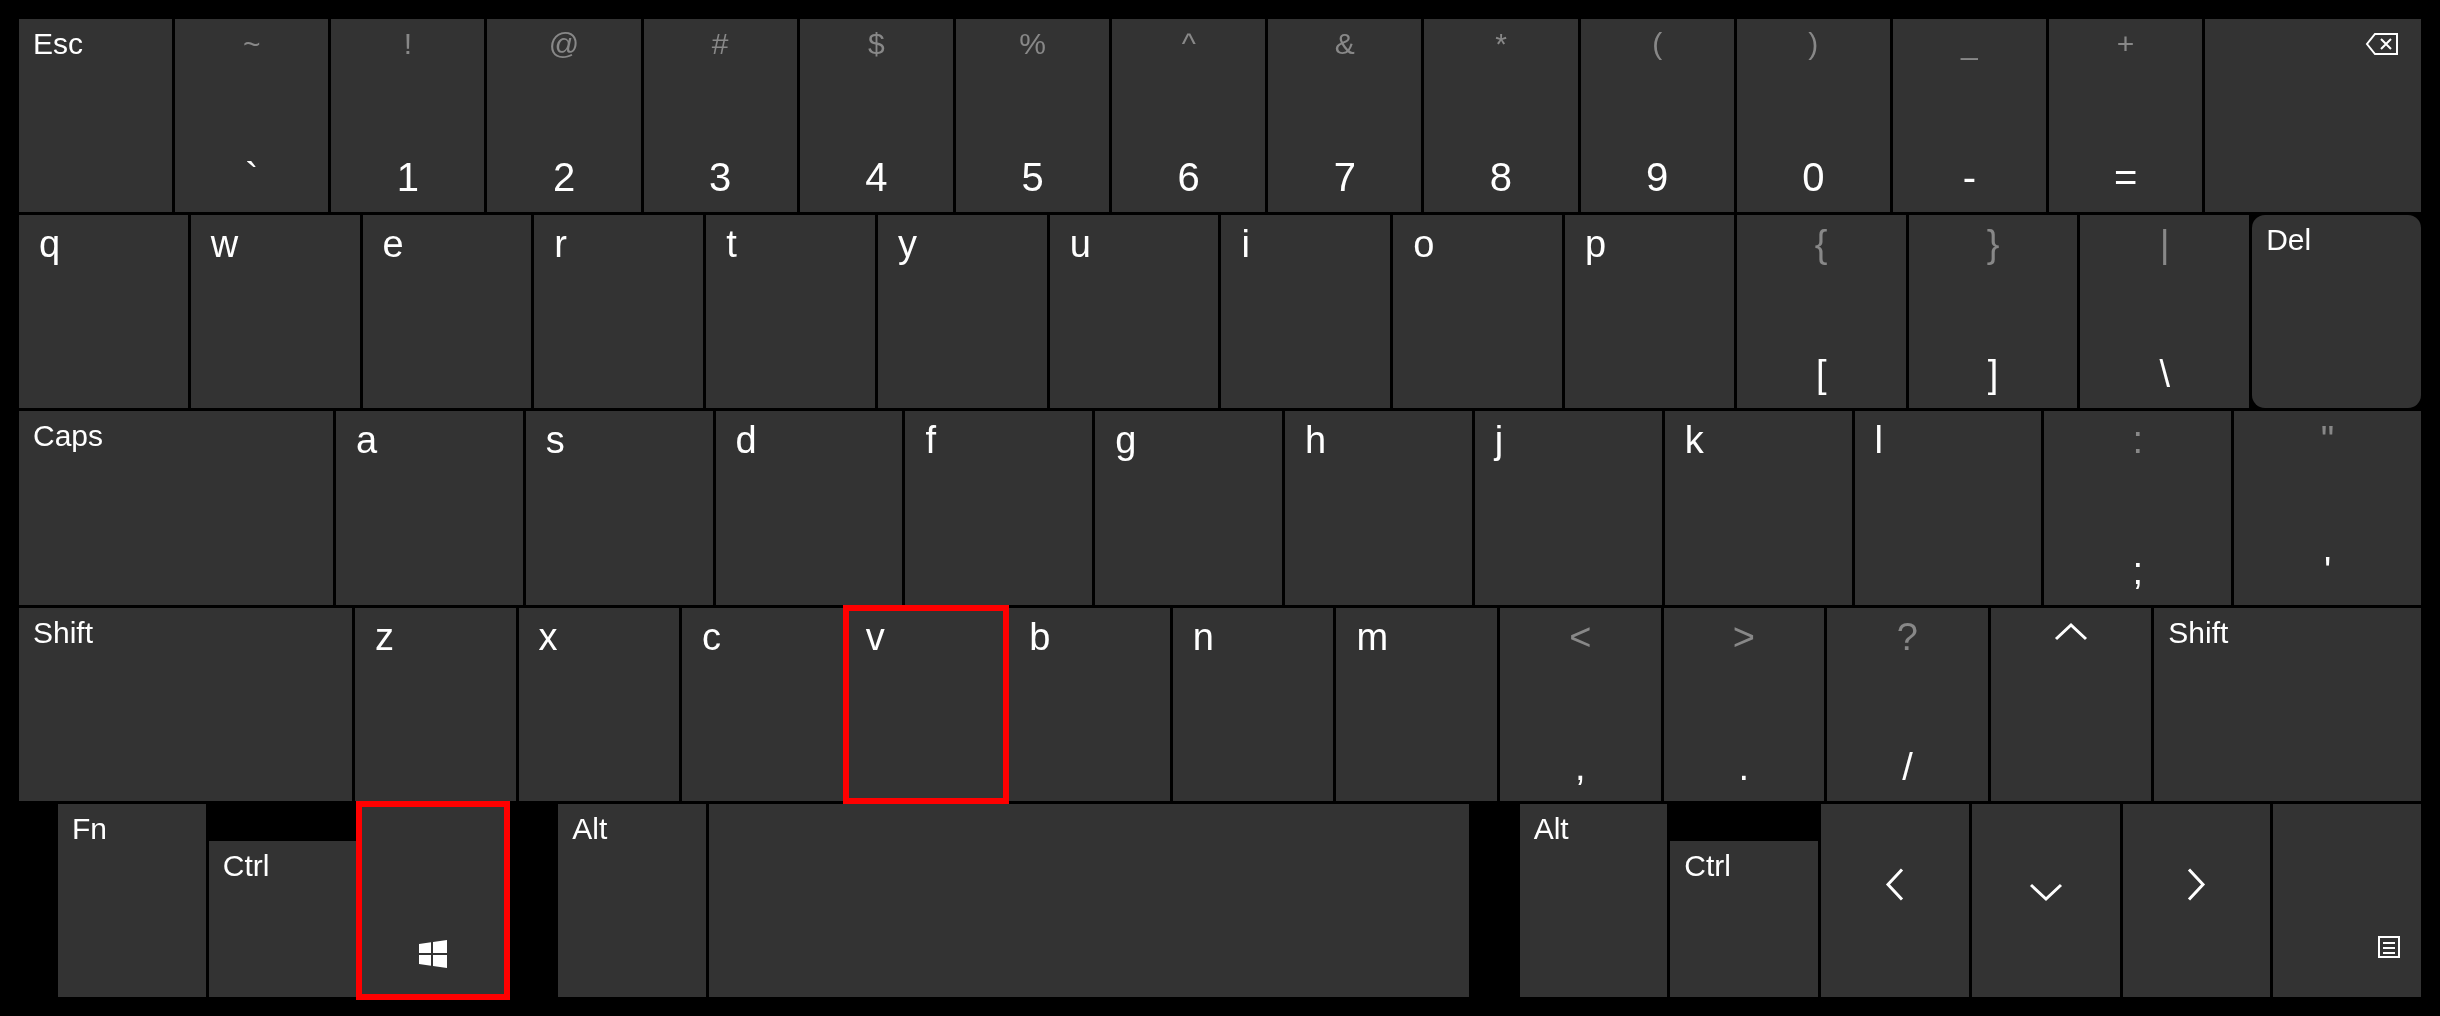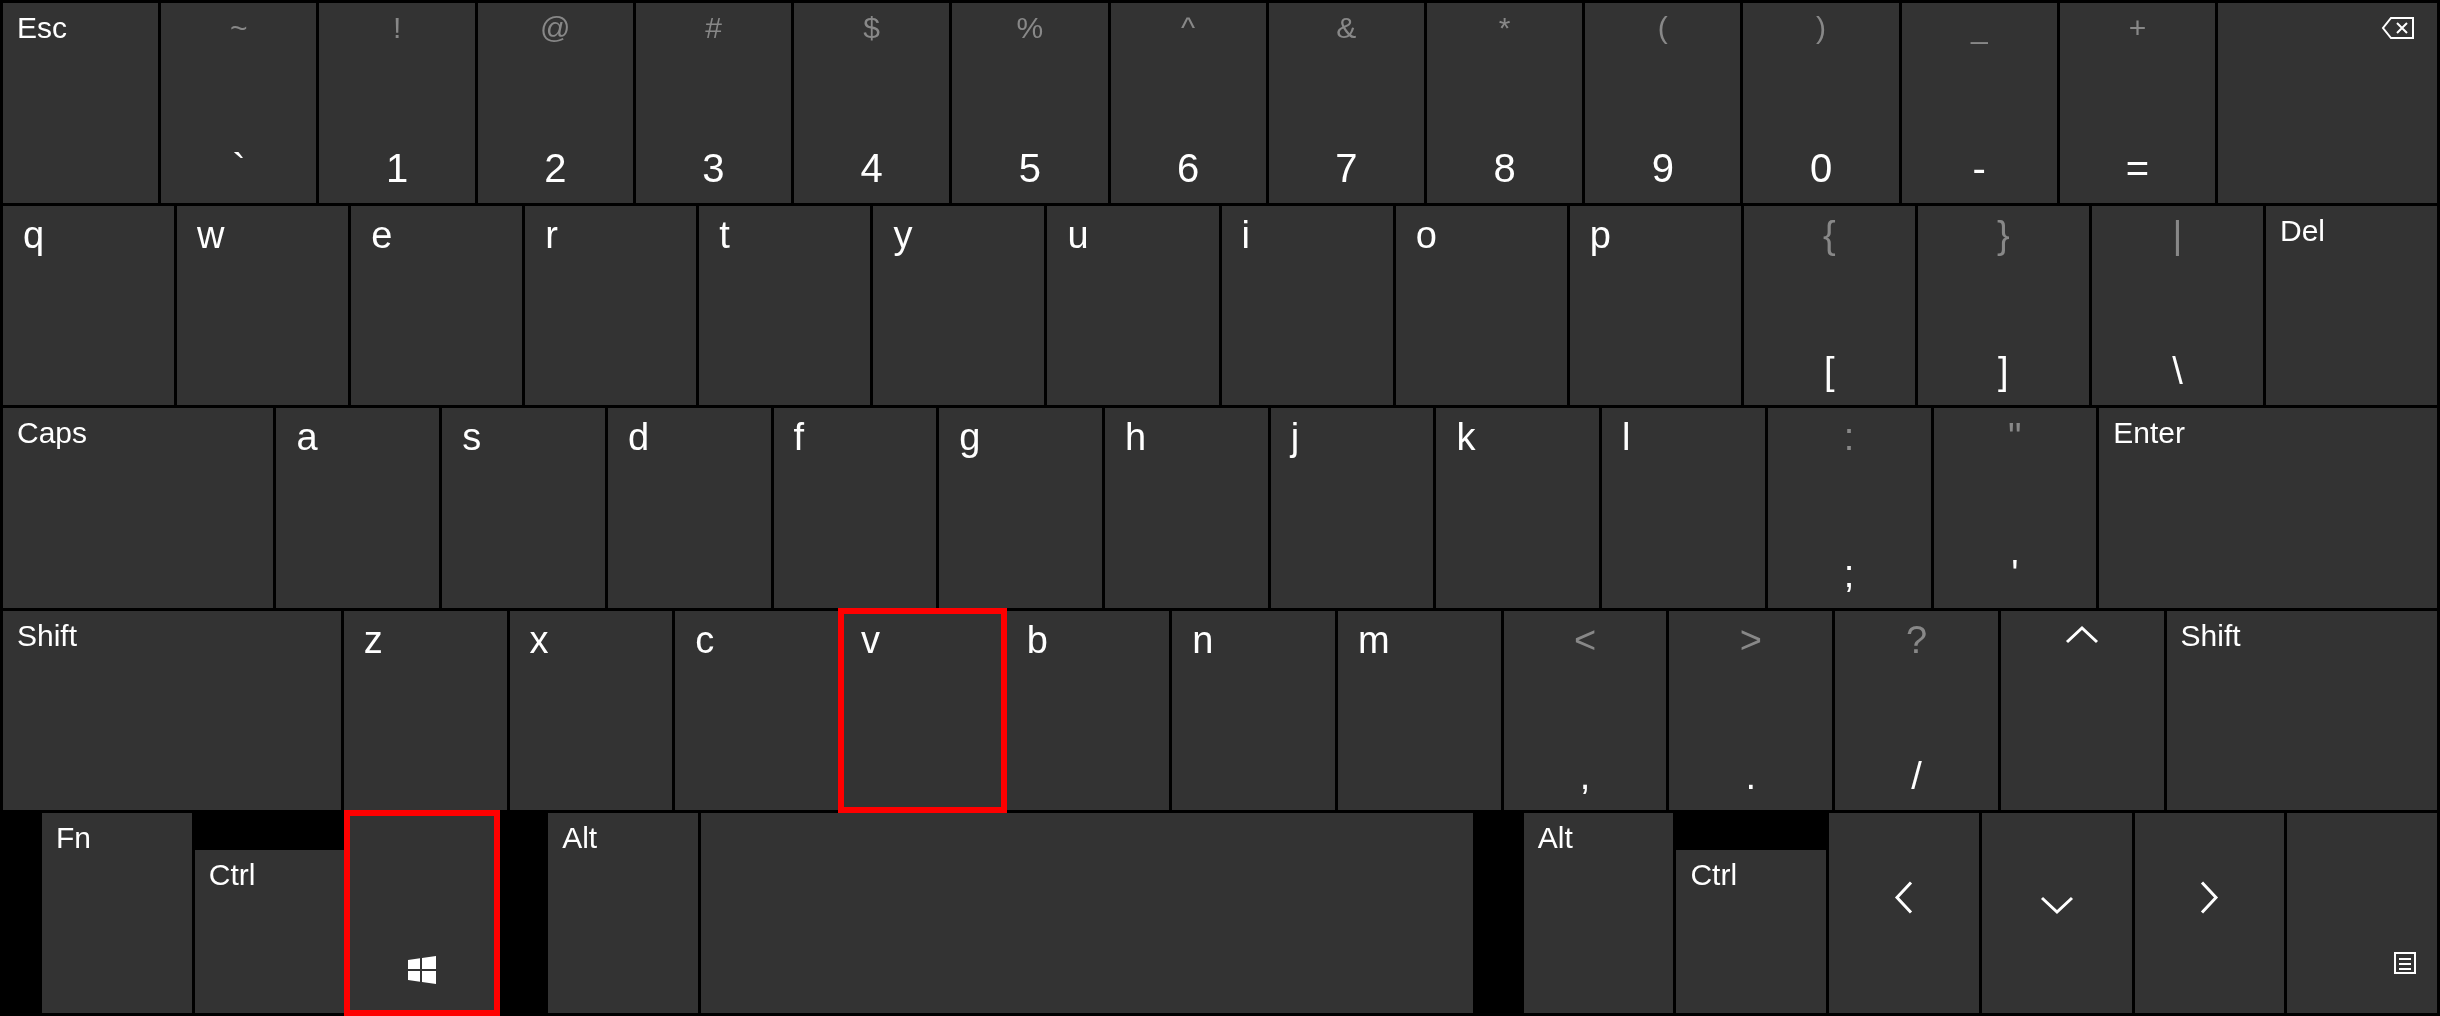--- a/index.html
+++ b/index.html
@@ -12,21 +12,21 @@
       font-family: 'Segoe UI', Arial, sans-serif;
       width: 2440px;
       height: 1016px;
       overflow: hidden;
     }
     .keyboard {
       width: 100%;
       height: 100%;
       display: flex;
       flex-direction: column;
-      padding: 3px;
+      padding: 19px;
       gap: 3px;
     }
     .row {
       display: flex;
       gap: 3px;
       flex: 1;
     }
     .key {
       background: #333333;
       color: #ffffff;
@@ -80,21 +80,21 @@
     .bracket-lower {
       position: absolute;
       bottom: 12px;
       left: 50%;
       transform: translateX(-50%);
       font-size: 38px;
     }
     .key.esc { flex: 1; }
     .key.backspace { flex: 1.5; }
     .key.tab { flex: 1.5; }
-    .key.del { flex: 1; }
+    .key.del { flex: 1; border-radius: 13px; }
     .key.caps { flex: 1.8; }
     .key.enter { flex: 2.3; }
     .key.shift-left { flex: 2.3; }
     .key.shift-right { flex: 1.8; }
     .key.fn { flex: 0.9; margin-left: 39px; }
     .key.ctrl { flex: 0.9; margin-top: 37px; }
     .key.win { flex: 0.9; }
     .key.alt { flex: 0.9; margin-left: 48px; }
     .key.space { flex: 5.5; }
     .key.arrow { flex: 0.9; }
@@ -282,23 +282,20 @@
         <span class="key-letter-left">l</span>
       </div>
     <div class="key">
       <span class="bracket-upper">:</span>
       <span class="bracket-lower">;</span>
     </div>
     <div class="key">
       <span class="bracket-upper">"</span>
       <span class="bracket-lower">'</span>
     </div>
-    <div class="key enter">
-      <span class="key-label-top">Enter</span>
-    </div>
   </div>
 
   <div class="row">
     <div class="key shift-left">
       <span class="key-label-top">Shift</span>
     </div>
     <div class="key">
         <span class="key-letter-left">z</span>
       </div>
     <div class="key">

